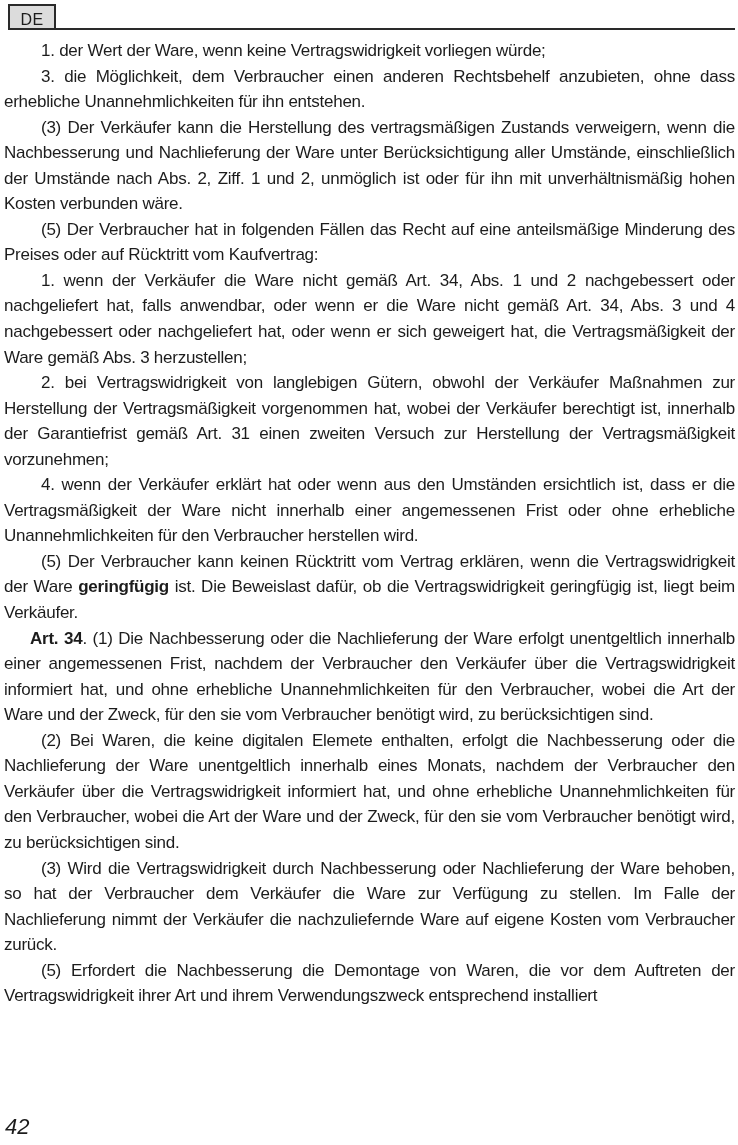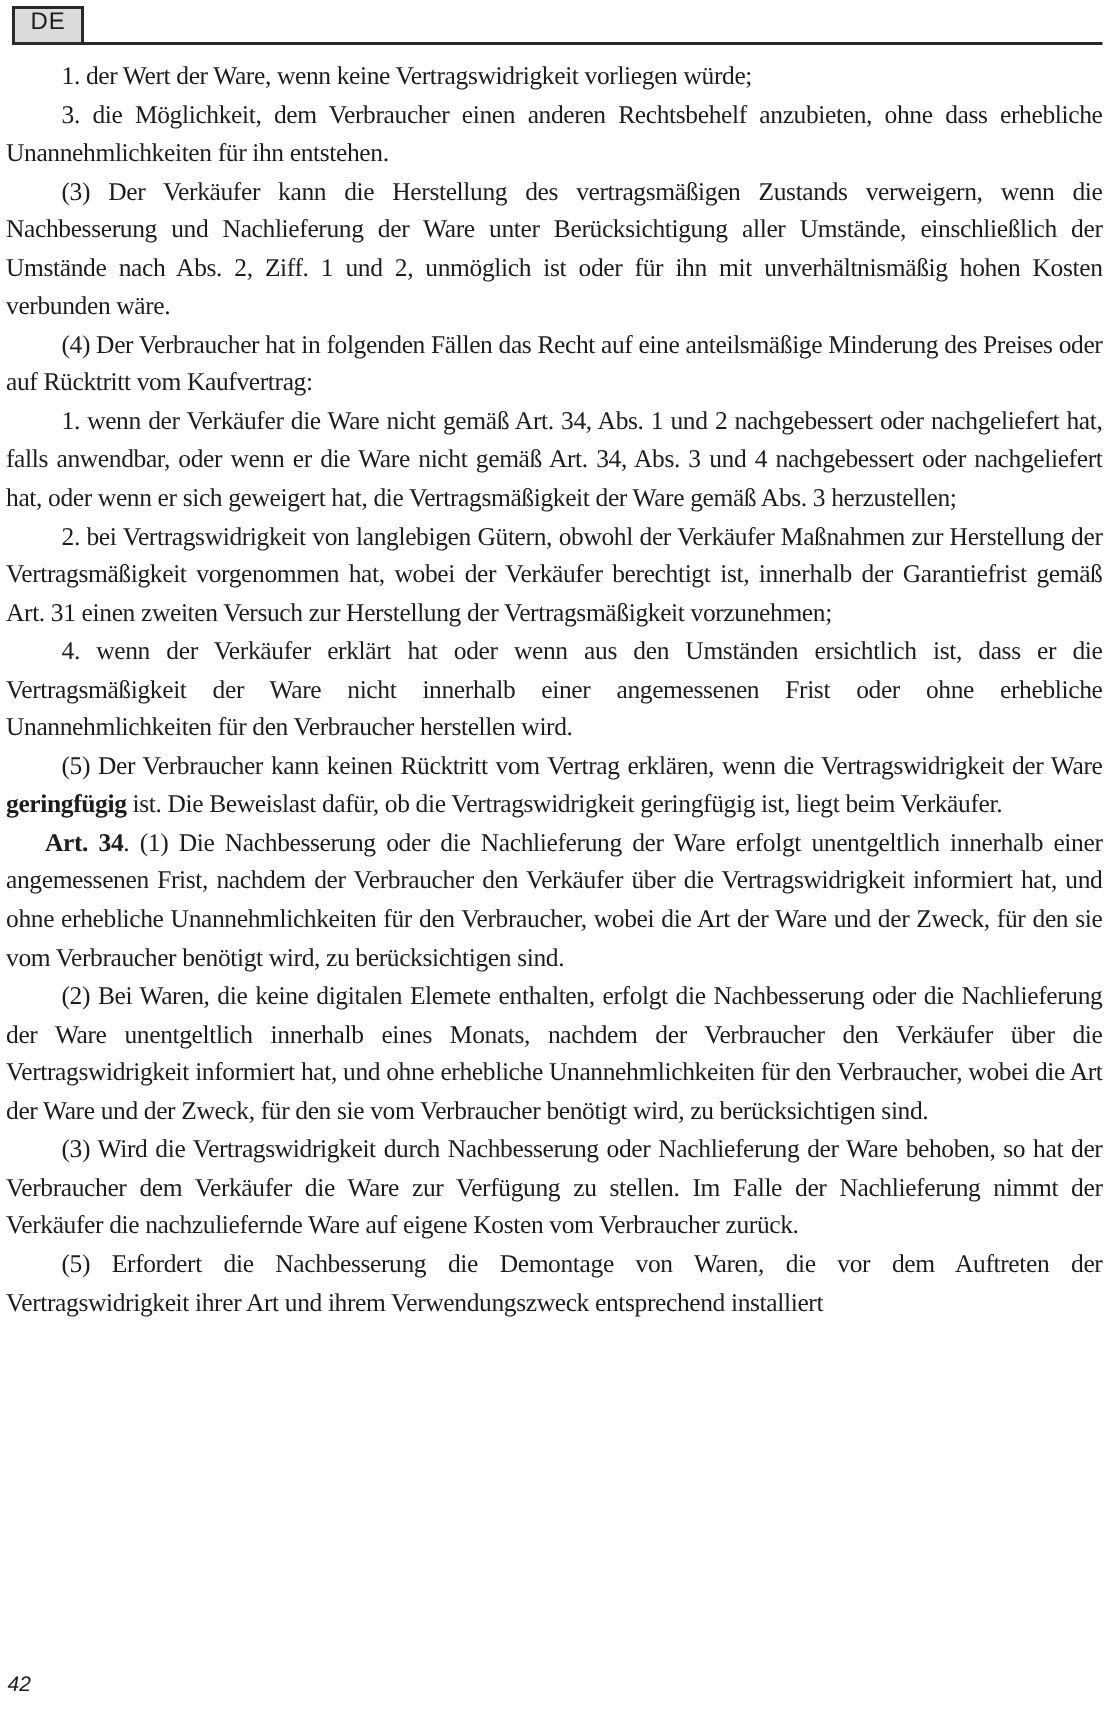--- a/index.html
+++ b/index.html
@@ -16,21 +16,21 @@
   .lang-tab {
     position: absolute;
     left: 8px;
     top: 4px;
     width: 48px;
     height: 25px;
     background: #dcdcdc;
     border: 2px solid #2a2a2a;
     border-bottom: none;
     display: flex;
-    align-items: flex-start;
+    align-items: flex-end;
     justify-content: center;
     font-size: 16px;
     letter-spacing: 0.5px;
   }
   .top-rule {
     position: absolute;
     left: 8px;
     top: 28px;
     width: 727px;
     height: 2px;
@@ -38,52 +38,51 @@
   }
   .doc-body {
     position: absolute;
     left: 4px;
     top: 38px;
     width: 731px;
     font-size: 17px;
     line-height: 25.55px;
     letter-spacing: -0.25px;
     text-align: justify;
-    font-family: Liberation Serif, serif;
   }
   .para {
     margin: 0;
     text-indent: 37px;
   }
   .para.small-indent {
     text-indent: 26px;
   }
   .para b { letter-spacing: -0.25px; }
   .page-number {
     position: absolute;
     left: 5px;
     top: 1114px;
     font-style: italic;
-    font-size: 14px;
+    font-size: 22px;
   }
 </style>
 </head>
 <body>
 
 <div class="lang-tab">
   <span>DE</span>
 </div>
 
 <div class="top-rule"></div>
 
 <div class="doc-body">
     <p class="para"><span>1. der Wert der Ware, wenn keine Vertragswidrigkeit vorliegen würde;</span></p>
     <p class="para"><span>3. die Möglichkeit, dem Verbraucher einen anderen Rechtsbehelf anzubieten, ohne dass erhebliche Unannehmlichkeiten für ihn entstehen.</span></p>
     <p class="para"><span>(3) Der Verkäufer kann die Herstellung des vertragsmäßigen Zustands verweigern, wenn die Nachbesserung und Nachlieferung der Ware unter Berücksichtigung aller Umstände, einschließlich der Umstände nach Abs. 2, Ziff. 1 und 2, unmöglich ist oder für ihn mit unverhältnismäßig hohen Kosten verbunden wäre.</span></p>
-    <p class="para"><span>(4) Der Verbraucher hat in folgenden Fällen das Recht auf eine anteilsmäßige Minderung des Preises oder auf Rücktritt vom Kaufvertrag:</span></p>
+    <p class="para"><span>(5) Der Verbraucher hat in folgenden Fällen das Recht auf eine anteilsmäßige Minderung des Preises oder auf Rücktritt vom Kaufvertrag:</span></p>
     <p class="para"><span>1. wenn der Verkäufer die Ware nicht gemäß Art. 34, Abs. 1 und 2 nachgebessert oder nachgeliefert hat, falls anwendbar, oder wenn er die Ware nicht gemäß Art. 34, Abs. 3 und 4 nachgebessert oder nachgeliefert hat, oder wenn er sich geweigert hat, die Vertragsmäßigkeit der Ware gemäß Abs. 3 herzustellen;</span></p>
     <p class="para"><span>2. bei Vertragswidrigkeit von langlebigen Gütern, obwohl der Verkäufer Maßnahmen zur Herstellung der Vertragsmäßigkeit vorgenommen hat, wobei der Verkäufer berechtigt ist, innerhalb der Garantiefrist gemäß Art. 31 einen zweiten Versuch zur Herstellung der Vertragsmäßigkeit vorzunehmen;</span></p>
     <p class="para"><span>4. wenn der Verkäufer erklärt hat oder wenn aus den Umständen ersichtlich ist, dass er die Vertragsmäßigkeit der Ware nicht innerhalb einer angemessenen Frist oder ohne erhebliche Unannehmlichkeiten für den Verbraucher herstellen wird.</span></p>
     <p class="para"><span>(5) Der Verbraucher kann keinen Rücktritt vom Vertrag erklären, wenn die Vertragswidrigkeit der Ware </span><b>geringfügig</b><span> ist. Die Beweislast dafür, ob die Vertragswidrigkeit geringfügig ist, liegt beim Verkäufer.</span></p>
     <p class="para small-indent"><b>Art. 34</b><span>. (1) Die Nachbesserung oder die Nachlieferung der Ware erfolgt unentgeltlich innerhalb einer angemessenen Frist, nachdem der Verbraucher den Verkäufer über die Vertragswidrigkeit informiert hat, und ohne erhebliche Unannehmlichkeiten für den Verbraucher, wobei die Art der Ware und der Zweck, für den sie vom Verbraucher benötigt wird, zu berücksichtigen sind.</span></p>
     <p class="para"><span>(2) Bei Waren, die keine digitalen Elemete enthalten, erfolgt die Nachbesserung oder die Nachlieferung der Ware unentgeltlich innerhalb eines Monats, nachdem der Verbraucher den Verkäufer über die Vertragswidrigkeit informiert hat, und ohne erhebliche Unannehmlichkeiten für den Verbraucher, wobei die Art der Ware und der Zweck, für den sie vom Verbraucher benötigt wird, zu berücksichtigen sind.</span></p>
     <p class="para"><span>(3) Wird die Vertragswidrigkeit durch Nachbesserung oder Nachlieferung der Ware behoben, so hat der Verbraucher dem Verkäufer die Ware zur Verfügung zu stellen. Im Falle der Nachlieferung nimmt der Verkäufer die nachzuliefernde Ware auf eigene Kosten vom Verbraucher zurück.</span></p>
     <p class="para"><span>(5) Erfordert die Nachbesserung die Demontage von Waren, die vor dem Auftreten der Vertragswidrigkeit ihrer Art und ihrem Verwendungszweck entsprechend installiert</span></p>
   </div>
 

